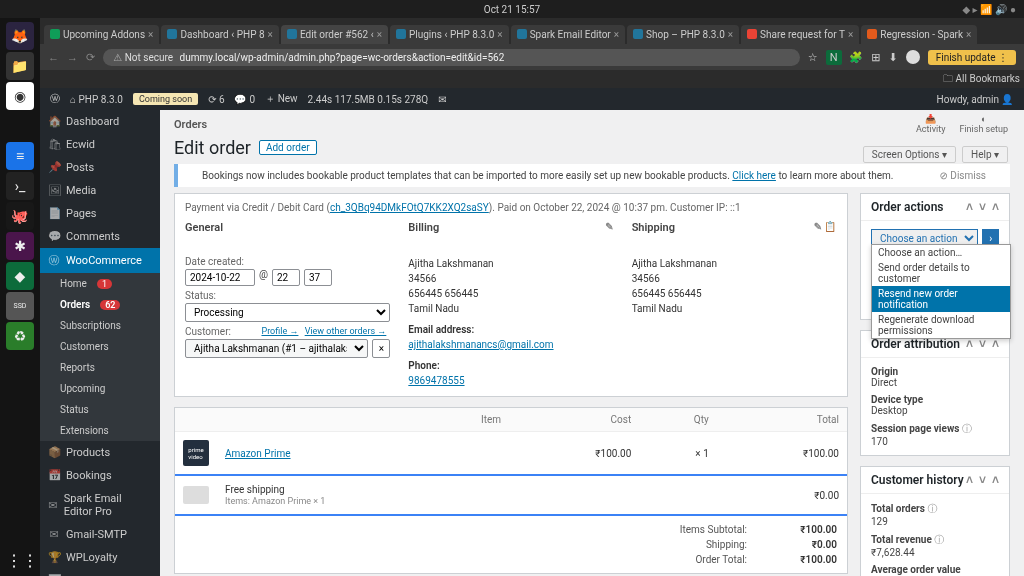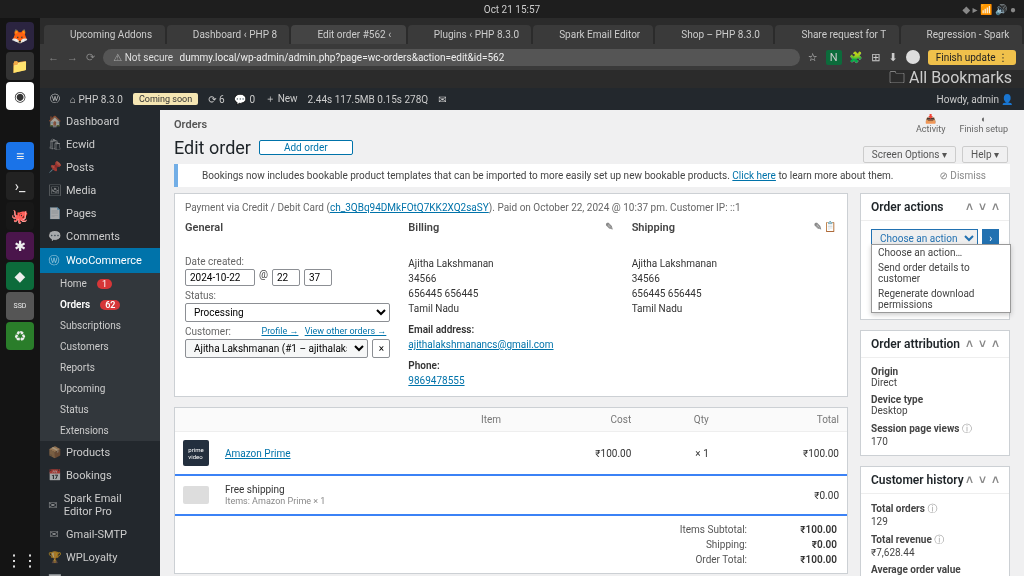--- a/index.html
+++ b/index.html
@@ -15,35 +15,35 @@
 .li-blue{background:#1a73e8;}
 .li-term{background:#222;}
 .li-gh{background:#181818;}
 .li-slack{background:#4a154b;}
 .li-green{background:#0c6b3b;}
 .li-recycle{background:#2a7d2a;}
 
 .main-wrap { position: absolute; left: 40px; top: 18px; right: 0; bottom: 0; display: flex; flex-direction: column; }
 
 .tabs { background: #2b2b2b; height: 26px; display:flex; align-items:flex-end; padding-left: 4px; overflow:hidden;}
-.tab { background:#3a3a3a; color:#ccc; font-size:10px; padding:4px 6px; border-radius:4px 4px 0 0; margin-right:2px; display:flex; align-items:center; gap:20px; max-width:140px; white-space:nowrap; overflow:hidden;}
+.tab { background:#3a3a3a; color:#ccc; font-size:10px; padding:4px 6px; border-radius:4px 4px 0 0; margin-right:2px; display:flex; align-items:flex-start; gap:3px; max-width:140px; white-space:nowrap; overflow:hidden;}
 .tab.active{background:#444;}
 .tab-close{color:#999; font-size:10px;}
 .tab-icon{width:10px;height:10px;border-radius:2px;display:inline-block;}
 .ti-green{background:#0f9d58;}
 .ti-wp{background:#21759b;}
 .ti-gm{background:#ea4335;}
 .ti-sp{background:#e25a1c;}
 
 .urlbar { background:#3a3a3a; height: 26px; display:flex; align-items:center; padding:0 8px; gap:8px; color:#ccc; font-size:11px;}
 .urlbar .nav-btn{color:#888;}
 .url-input{ flex:1; background:#555; border-radius:12px; padding:3px 10px; color:#ddd; font-size:10px;}
 .url-right{display:flex; gap:8px; align-items:center;}
 .update-btn{background:#f0c14b; color:#222; padding:2px 8px; border-radius:3px; font-size:10px;}
-.bookmarks-row{background:#2b2b2b; height:18px; display:flex; justify-content:flex-end; align-items:center; padding:0 12px; color:#ccc; font-size:16px;}
+.bookmarks-row{background:#2b2b2b; height:18px; display:flex; justify-content:flex-end; align-items:center; padding:0 4px; color:#ccc; font-size:10px;}
 
 .admin-bar{background:#23282d; height:22px; color:#ccc; display:flex; align-items:center; padding:0 10px; font-size:10px; gap:10px;}
 .admin-bar .right{margin-left:auto;}
 .coming-soon{background:#f5e6b3; color:#333; padding:1px 6px; border-radius:2px; font-size:9px;}
 
 .wp-body{ flex:1; display:flex; background:#f0f0f1; overflow:hidden;}
 .wp-sidebar{ width:120px; background:#23282d; color:#ccc; overflow-y:auto; font-size:11px;}
 .wp-sidebar::-webkit-scrollbar{width:0;}
 .menu-item{padding:5px 8px; display:flex; align-items:center; gap:6px; cursor:pointer;}
 .menu-item.active{background:#0073aa; color:#fff;}
@@ -57,21 +57,21 @@
 .wp-content::-webkit-scrollbar-track{background:#ddd;}
 .wp-content::-webkit-scrollbar-thumb{background:#888;}
 
 .wp-topright{position:absolute; right:16px; top:4px; display:flex; gap:14px; align-items:flex-start;}
 .wp-topright-item{text-align:center; color:#666; font-size:9px;}
 .screen-opts{position:absolute; right:16px; top:36px; display:flex; gap:6px;}
 .screen-btn{background:#f0f0f1; border:1px solid #ccc; padding:2px 8px; font-size:10px; color:#555; border-radius:2px;}
 
 .breadcrumb-header{color:#555; font-size:11px; font-weight:600; margin-bottom:4px;}
 .page-title{font-size:18px; color:#1d2327; display:flex; align-items:center; gap:8px; margin:6px 0;}
-.add-btn{border:1px solid #0073aa; color:#0073aa; background:#fff; padding:1px 24px; font-size:10px; border-radius:2px;}
+.add-btn{border:1px solid #0073aa; color:#0073aa; background:#fff; padding:1px 6px; font-size:10px; border-radius:2px;}
 
 .notice{background:#fff; border-left:4px solid #72aee6; padding:6px 24px; margin:6px 0; font-size:10px; color:#444; display:flex; justify-content:space-between;}
 .notice a{color:#0073aa;}
 .dismiss{color:#888;}
 
 .layout{display:flex; gap:12px; margin-top:6px;}
 .main-col{flex:1;}
 .side-col{width:150px;}
 
 .postbox{background:#fff; border:1px solid #ccd0d4; margin-bottom:10px;}
@@ -441,20 +441,21 @@
                 </span>
               </div>
             <div class="postbox-body">
               <div class="action-row">
                 <select class="action-select"><option>Choose an action…</option></select>
                 <button class="action-go">›</button>
               </div>
               <div class="dropdown-opts" style="top:50px; left:10px;">
                 <div>Choose an action…</div>
                 <div>Send order details to customer</div>
+                <div class="hl">Resend new order notification</div>
                 <div>Regenerate download permissions</div>
               </div>
               <div style="margin-top:46px; display:flex; justify-content:space-between; align-items:center;">
                 <a href="#" class="trash" style="visibility:hidden;">Move to Trash</a>
                 <button class="save-order" style="visibility:hidden;">Update</button>
               </div>
             </div>
           </div>
 
           <div class="postbox">

